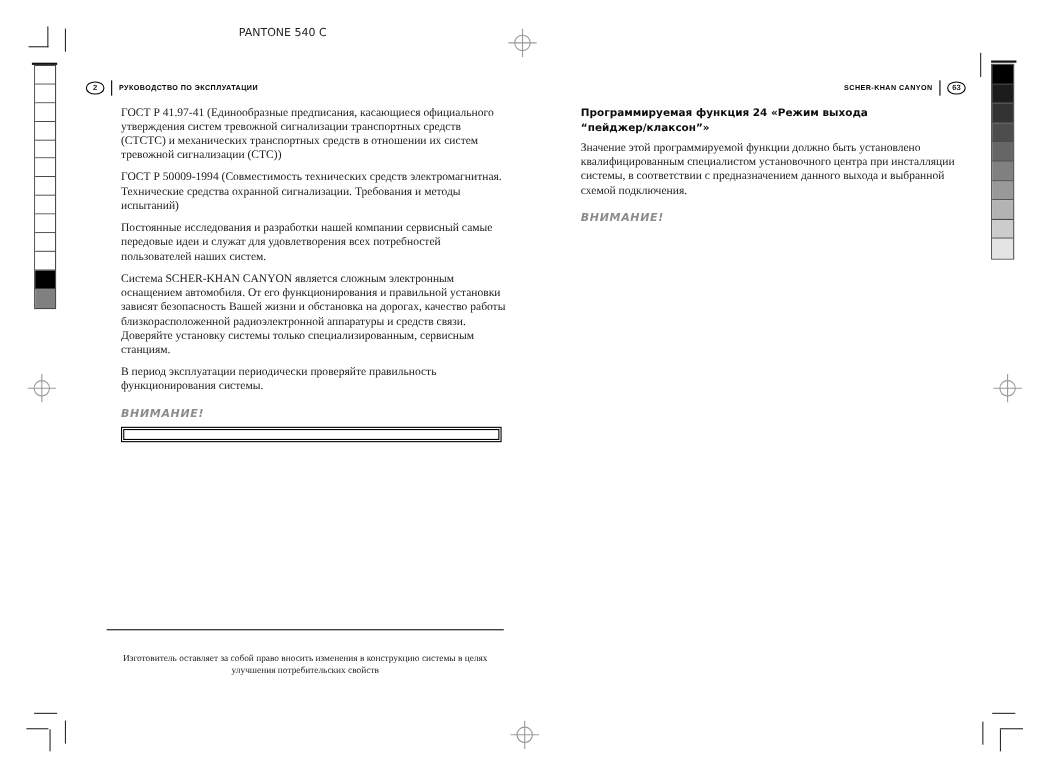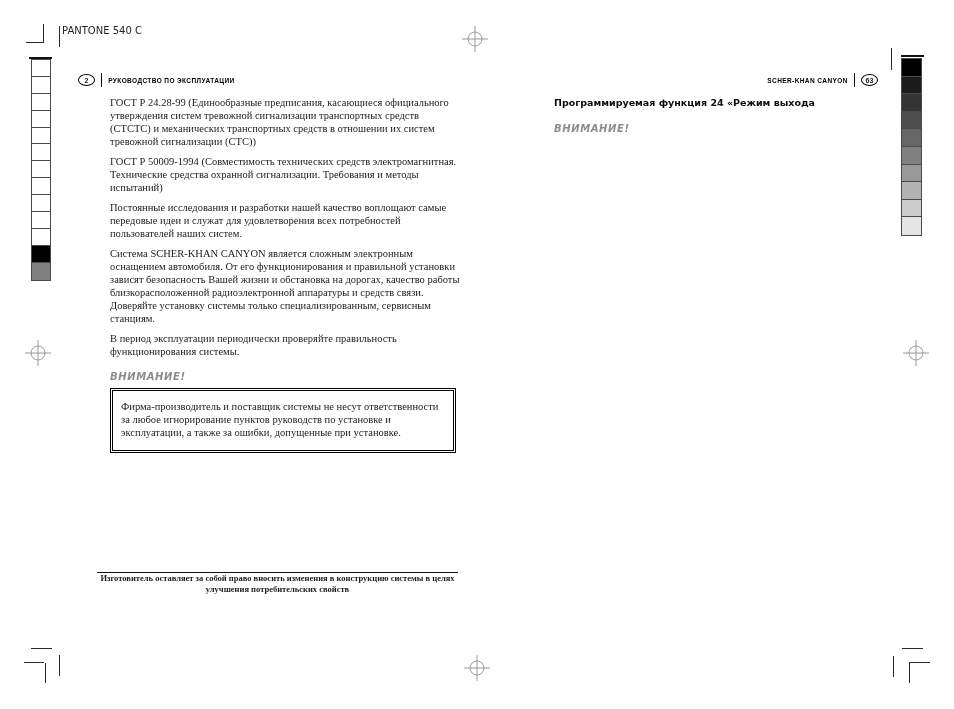--- a/index.html
+++ b/index.html
@@ -5,21 +5,21 @@
   html,body{margin:0;padding:0;}
   body{
     width:954px;height:709px;background:#ffffff;position:relative;
     font-family:"Liberation Serif",serif;color:#1a1a1a;overflow:hidden;
   }
   .sheet{position:absolute;inset:0;}
 
   
   .slug{position:absolute;left:62px;top:24px;width:390px;
     font-family:"DejaVu Sans",sans-serif;font-size:10px;line-height:13px;color:#1f1f1f;}
-  .slug .l2{text-align:left;}
+  .slug .l2{text-align:center;}
 
   
   .cm{position:absolute;background:#2a2a2a;}
 
   
   .reg{position:absolute;}
 
   
   .bar{position:absolute;border:1px solid #4a4a4a;box-sizing:border-box;}
   .bar .cell{box-sizing:border-box;border-bottom:1px solid #4a4a4a;}
@@ -35,39 +35,39 @@
     font-family:"Liberation Sans",sans-serif;}
   .pagenum{width:15px;height:10px;border:1.2px solid #000;border-radius:50%;
     display:flex;align-items:center;justify-content:center;
     font-size:7px;font-weight:bold;letter-spacing:0;}
   .headbar{width:1.2px;height:14px;background:#000;margin:0 6px;}
   .headtitle{font-size:6.5px;font-weight:bold;letter-spacing:.4px;color:#000;}
 
   
   .col{position:absolute;font-size:10.5px;line-height:13px;color:#1c1c1c;}
   #left-col{left:110px;top:96px;width:350px;}
-  #right-col{left:554px;top:96px;width:352px;}
+  #right-col{left:528px;top:96px;width:352px;}
   .col p{margin:0 0 7px 0;}
 
   .warnlabel{font-family:"DejaVu Sans",sans-serif;font-weight:800;
     font-size:10px;letter-spacing:.6px;color:#8c8c8c;margin:12px 0 5px 0;font-style:italic;}
   .warnbox{border:3px double #000;padding:3px 8px 5px 8px;margin:0 4px 6px 0;}
   .warnbox p{margin:6px 0;}
   .warnbox-single{border:2px solid #000;padding:4px 8px 6px 8px;margin:0 14px 0 0;}
   .warnbox-single p{margin:2px 0;}
   .closing{margin-top:1px;}
 
   .rp-heading{font-family:"DejaVu Sans",sans-serif;font-weight:800;
     font-size:9.5px;line-height:13.5px;color:#0d0d0d;margin-bottom:5px;}
   .rp-body{margin:0;}
 
   
   .footer{position:absolute;left:97px;top:572px;width:361px;}
   .footer-rule{border-top:1.6px solid #111;height:0;}
-  .footer-text{margin-top:0;text-align:center;font-size:8.5px;line-height:11px;color:#1c1c1c;font-weight:bold;}
+  .footer-text{margin-top:20px;text-align:center;font-size:8.5px;line-height:11px;color:#1c1c1c;}
 </style>
 </head>
 <body>
 
 <div class="sheet">
 
   <div class="slug">
     <div class="l2">PANTONE 540 C</div>
   </div>
 
@@ -150,36 +150,37 @@
     <span class="headtitle">РУКОВОДСТВО ПО ЭКСПЛУАТАЦИИ</span>
   </div>
 
   <div class="pghead" style="right:76px;">
     <span class="headtitle">SCHER-KHAN CANYON</span>
     <span class="headbar"></span>
     <span class="pagenum">63</span>
   </div>
 
   <div class="col" id="left-col">
-    <p>ГОСТ Р 24.28-99 (Единообразные предписания, касающиеся официального утверждения систем тревожной сигнализации транспортных средств (СТСТС) и механических транспортных средств в отношении их систем тревожной сигнализации (СТС))</p>
+    <p>ГОСТ Р 41.97-41 (Единообразные предписания, касающиеся официального утверждения систем тревожной сигнализации транспортных средств (СТСТС) и механических транспортных средств в отношении их систем тревожной сигнализации (СТС))</p>
     <p>ГОСТ Р 50009-1994 (Совместимость технических средств электромагнитная. Технические средства охранной сигнализации. Требования и методы испытаний)</p>
-    <p>Постоянные исследования и разработки нашей качество воплощают самые передовые идеи и служат для удовлетворения всех потребностей пользователей наших систем.</p>
+    <p>Постоянные исследования и разработки нашей компании сервисный самые передовые идеи и служат для удовлетворения всех потребностей пользователей наших систем.</p>
     <p>Система SCHER-KHAN CANYON является сложным электронным оснащением автомобиля. От его функционирования и правильной установки зависят безопасность Вашей жизни и обстановка на дорогах, качество работы близкорасположенной радиоэлектронной аппаратуры и средств связи. Доверяйте установку системы только специализированным, сервисным станциям.</p>
     <p>В период эксплуатации периодически проверяйте правильность функционирования системы.</p>
     <div class="warnlabel">ВНИМАНИЕ!</div>
     <div class="warnbox">
-      <p>Фирма-производитель и поставщик системы не несут ответственности за любое игнорирование пунктов руководств по установке и эксплуатации, а также за ошибки, допущенные при установке.</p>
     </div>
   </div>
 
   <div class="footer">
     <div class="footer-rule"></div>
     <div class="footer-text">Изготовитель оставляет за собой право вносить изменения в конструкцию системы в целях улучшения потребительских свойств</div>
   </div>
 
   <div class="col" id="right-col">
     <div class="rp-heading">
       <div>Программируемая функция 24 «Режим выхода</div>
+      <div>“пейджер/клаксон”»</div>
     </div>
+    <p class="rp-body">Значение этой программируемой функции должно быть установлено квалифицированным специалистом установочного центра при инсталляции системы, в соответствии с предназначением данного выхода и выбранной схемой подключения.</p>
     <div class="warnlabel">ВНИМАНИЕ!</div>
   </div>
 
 </div>
 
 </body></html>

